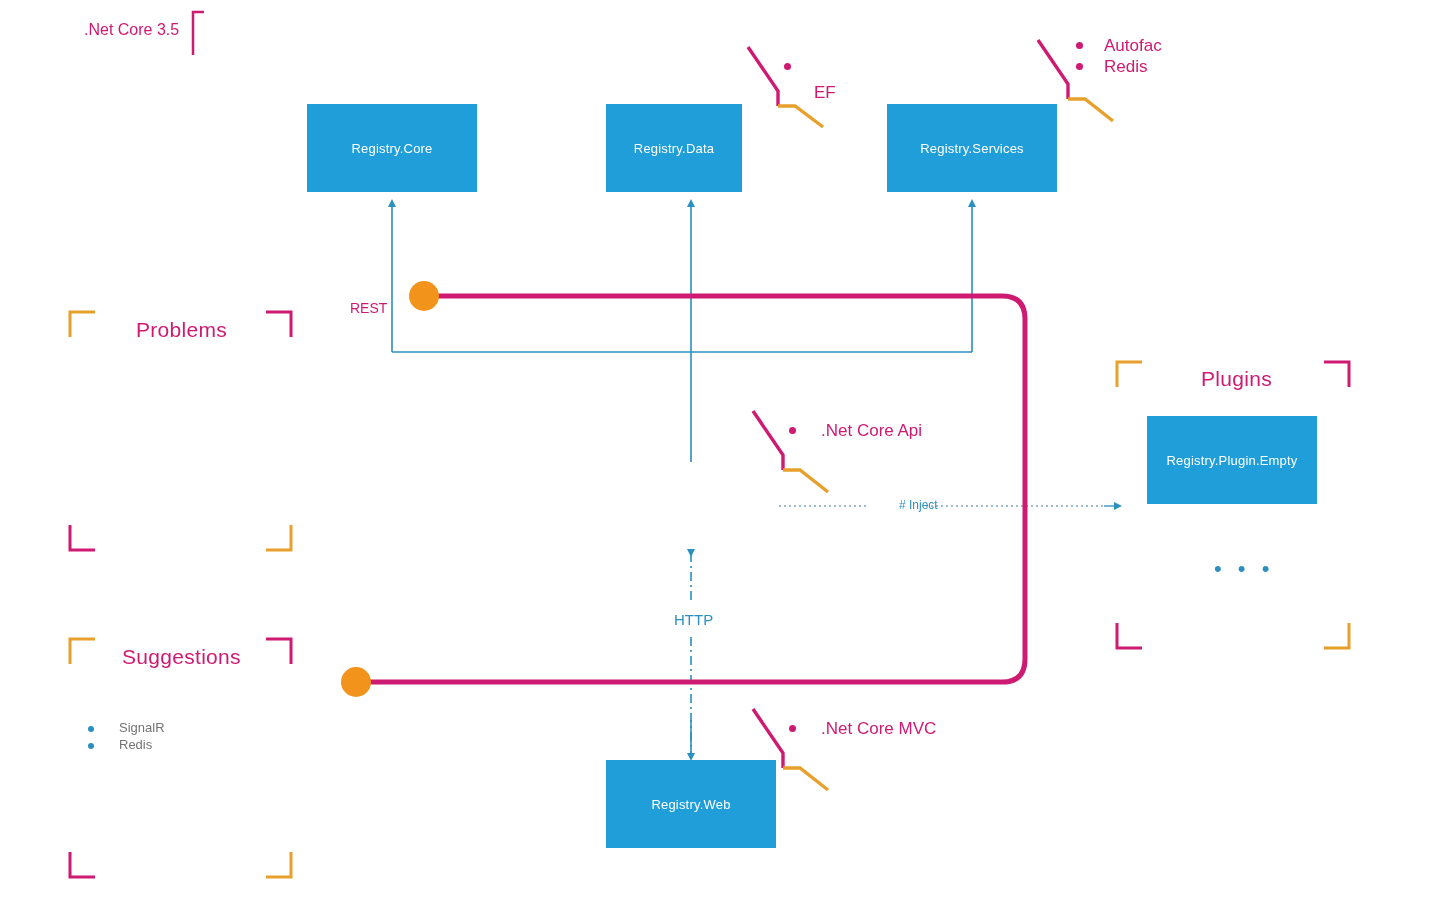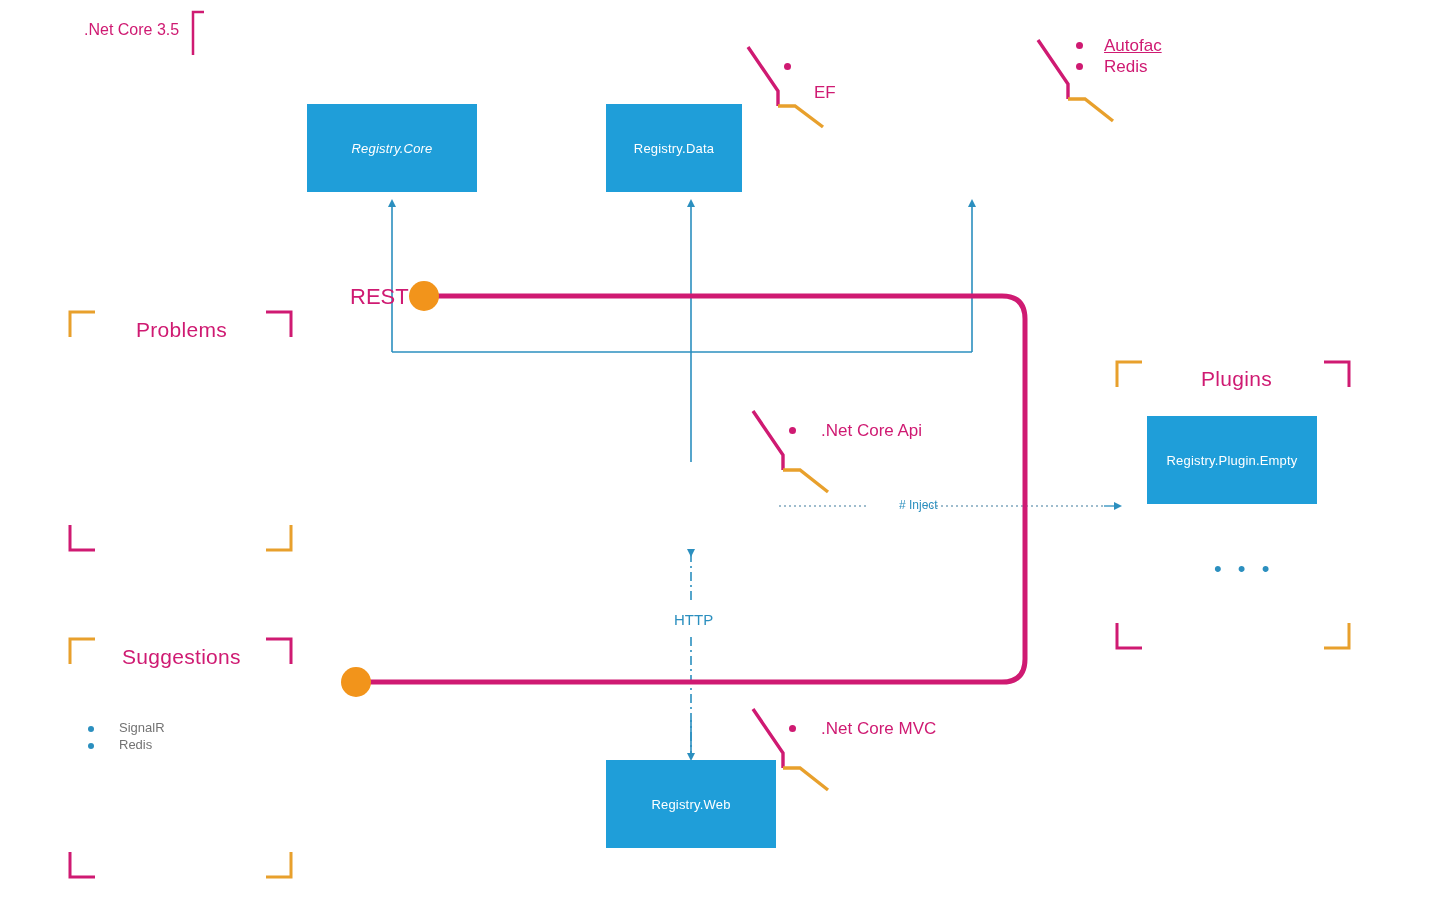--- a/index.html
+++ b/index.html
@@ -175,54 +175,57 @@
     <g>
       <path d="M1117,387 L1117,362 L1142,362" stroke="#e8a02c" stroke-width="3" fill="none"></path>
       <path d="M1324,362 L1349,362 L1349,387" stroke="#cf1a72" stroke-width="3" fill="none"></path>
       <path d="M1117,623 L1117,648 L1142,648" stroke="#cf1a72" stroke-width="3" fill="none"></path>
       <path d="M1324,648 L1349,648 L1349,623" stroke="#e8a02c" stroke-width="3" fill="none"></path>
     </g>
   </svg>
 
   <div class="txt pink-label" style="left:84px; top:21px; font-size:16px;">.Net Core 3.5</div>
 
-  <div class="node-box" style="left:307px; top:104px; width:170px; height:88px;font-style:italic;">
+  <div class="node-box" style="left:307px; top:104px; width:170px; height:88px;">
     <span>Registry.Core</span>
   </div>
 
   <div class="node-box" style="left:606px; top:104px; width:136px; height:88px;">
     <span>Registry.Data</span>
   </div>
 
+  <div class="node-box" style="left:887px; top:104px; width:170px; height:88px;">
+    <span>Registry.Services</span>
+  </div>
 
 
   <div class="node-box" style="left:606px; top:760px; width:170px; height:88px;">
     <span>Registry.Web</span>
   </div>
 
   <div class="node-box" style="left:1147px; top:416px; width:170px; height:88px;">
     <span>Registry.Plugin.Empty</span>
   </div>
 
   <div class="dot-pink" style="left:784px; top:63px;"></div>
   <div class="txt callout-label" style="left:814px; top:57px;margin-top:26px;">EF</div>
 
   <div class="dot-pink" style="left:1076px; top:42px;"></div>
-  <div class="txt callout-label" style="left:1104px; top:36px;text-decoration:underline;">Autofac</div>
+  <div class="txt callout-label" style="left:1104px; top:36px;">Autofac</div>
 
   <div class="dot-pink" style="left:1076px; top:63px;"></div>
   <div class="txt callout-label" style="left:1104px; top:57px;">Redis</div>
 
   <div class="dot-pink" style="left:789px; top:427px;"></div>
   <div class="txt callout-label" style="left:821px; top:421px;">.Net Core Api</div>
 
   <div class="dot-pink" style="left:789px; top:725px;"></div>
   <div class="txt callout-label" style="left:821px; top:719px;">.Net Core MVC</div>
 
-  <div class="txt pink-label" style="left:350px; top:284px; font-size:22px;text-align:right;">REST</div>
+  <div class="txt pink-label" style="left:350px; top:300px; font-size:14px;text-align:right;">REST</div>
   <div class="orange-circle" style="left:409px; top:281px;"></div>
 
   <div class="orange-circle" style="left:341px; top:667px;"></div>
 
   <div class="txt blue-label" style="left:674px; top:611px; font-size:15px;">HTTP</div>
 
   <div class="txt blue-label" style="left:871px; top:498px; font-size:12px;margin-left:28px;"># Inject</div>
 
   <div class="txt frame-title" style="left:136px; top:318px;">Problems</div>
 

